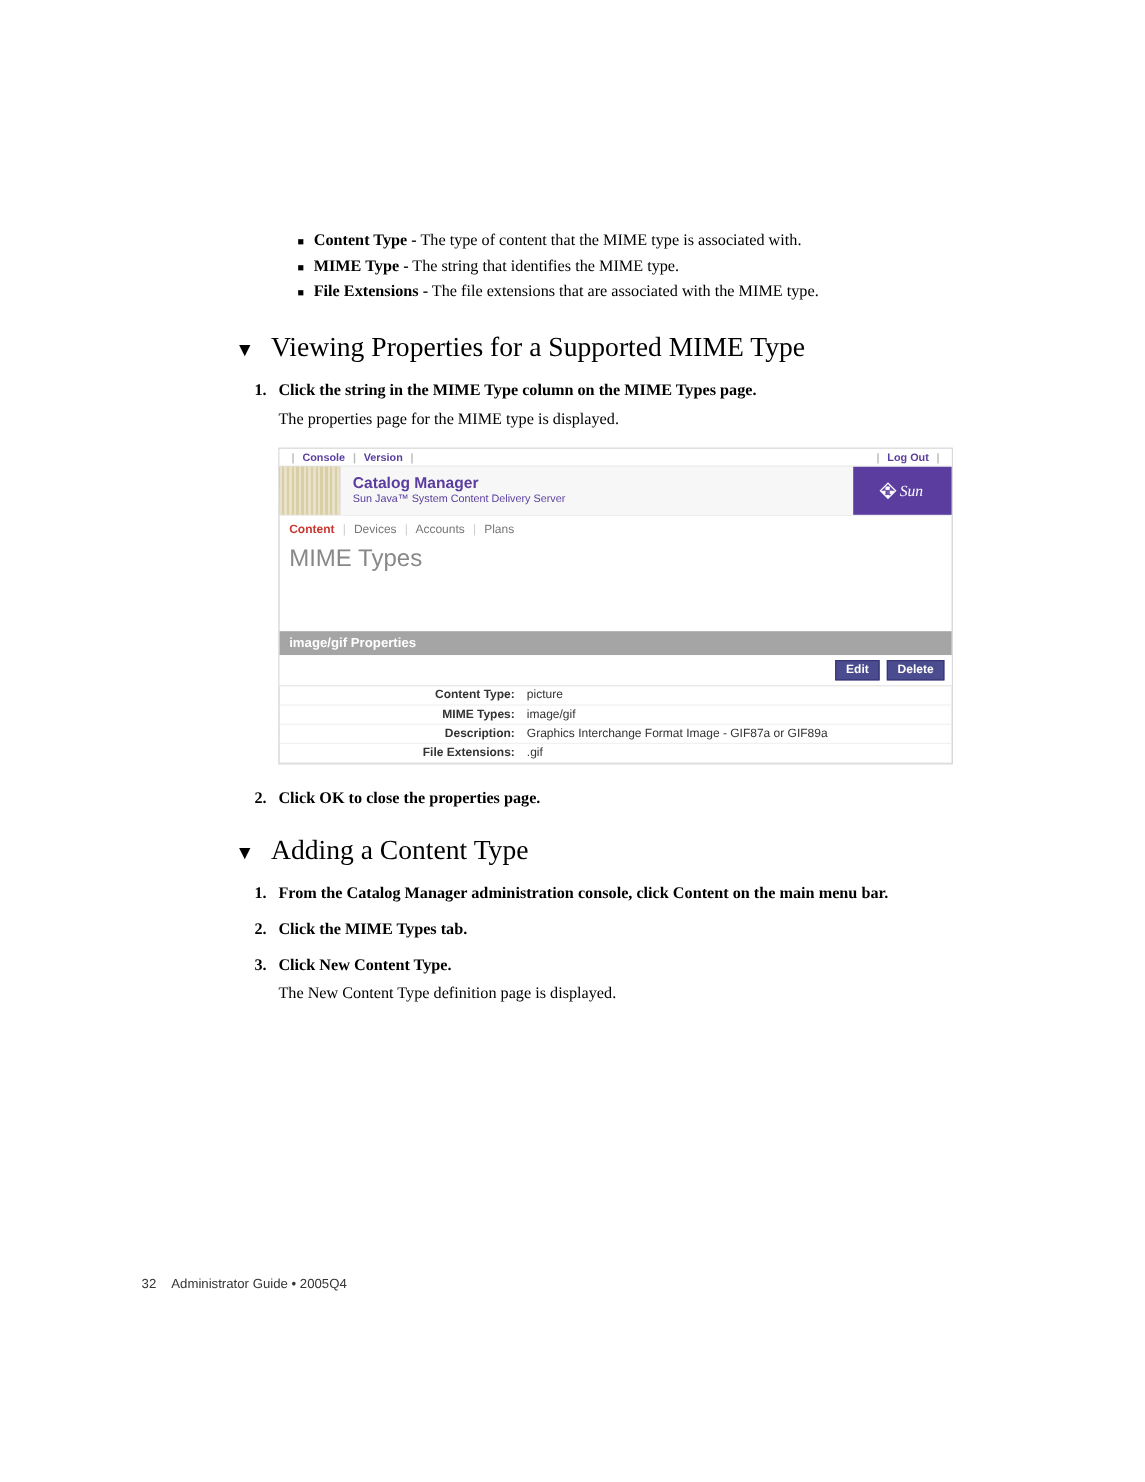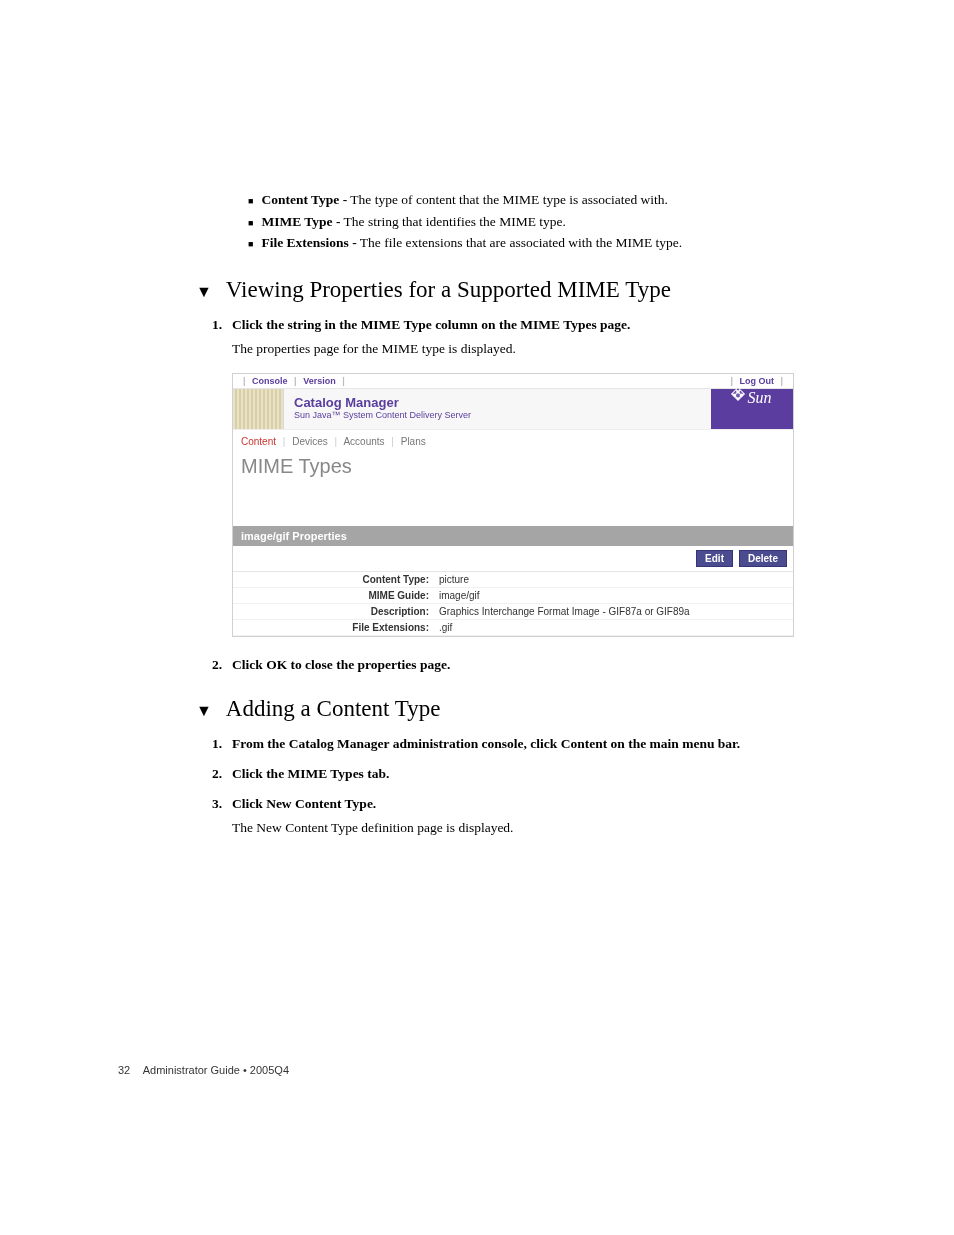--- a/index.html
+++ b/index.html
@@ -109,24 +109,25 @@
   }
   .banner .sub {
     color: #5a3d9e;
     font-size: 9px;
   }
   .banner .sun {
     width: 82px;
     background: #5a3d9e;
     color: #fff;
     display: flex;
+    align-items: center;
     justify-content: center;
     font-family: Georgia, serif;
     font-style: italic;
-    font-size: 16px;
+    font-size: 13px;
   }
   .banner .sun .diamond {
     width: 10px; height: 10px;
     background: #fff;
     transform: rotate(45deg);
     margin-right: 5px;
     position: relative;
   }
   .banner .sun .diamond::after{
     content:"";
@@ -136,21 +137,21 @@
       linear-gradient(-45deg,#5a3d9e 25%,transparent 25%,transparent 75%,#5a3d9e 75%);
     background-size:5px 5px;
   }
   .menubar {
     border-top: 1px solid #eee;
     padding: 6px 8px 4px 8px;
     font-size: 10px;
     color: #777;
   }
   .menubar span { margin-right: 4px; }
-  .menubar .active { color: #c9362f; font-weight: normal; }
+  .menubar .active { color: #c9362f; font-weight: bold; }
   .menubar .sep { color: #ccc; }
   .pagetitle {
     font-size: 20px;
     color: #888;
     padding: 4px 8px 8px 8px;
   }
   .greybar {
     background: #a5a5a5;
     color: #fff;
     font-weight: bold;
@@ -279,21 +280,21 @@
     <div class="greybar">image/gif Properties</div>
     <div class="btnrow">
       <span class="btn">Edit</span>
       <span class="btn">Delete</span>
     </div>
     <div class="proprow">
       <div class="lbl">Content Type:</div>
       <div class="val">picture</div>
     </div>
     <div class="proprow">
-      <div class="lbl">MIME Guide:</div>
+      <div class="lbl">MIME Types:</div>
       <div class="val">image/gif</div>
     </div>
     <div class="proprow">
       <div class="lbl">Description:</div>
       <div class="val">Graphics Interchange Format Image - GIF87a or GIF89a</div>
     </div>
     <div class="proprow">
       <div class="lbl">File Extensions:</div>
       <div class="val">.gif</div>
     </div>

